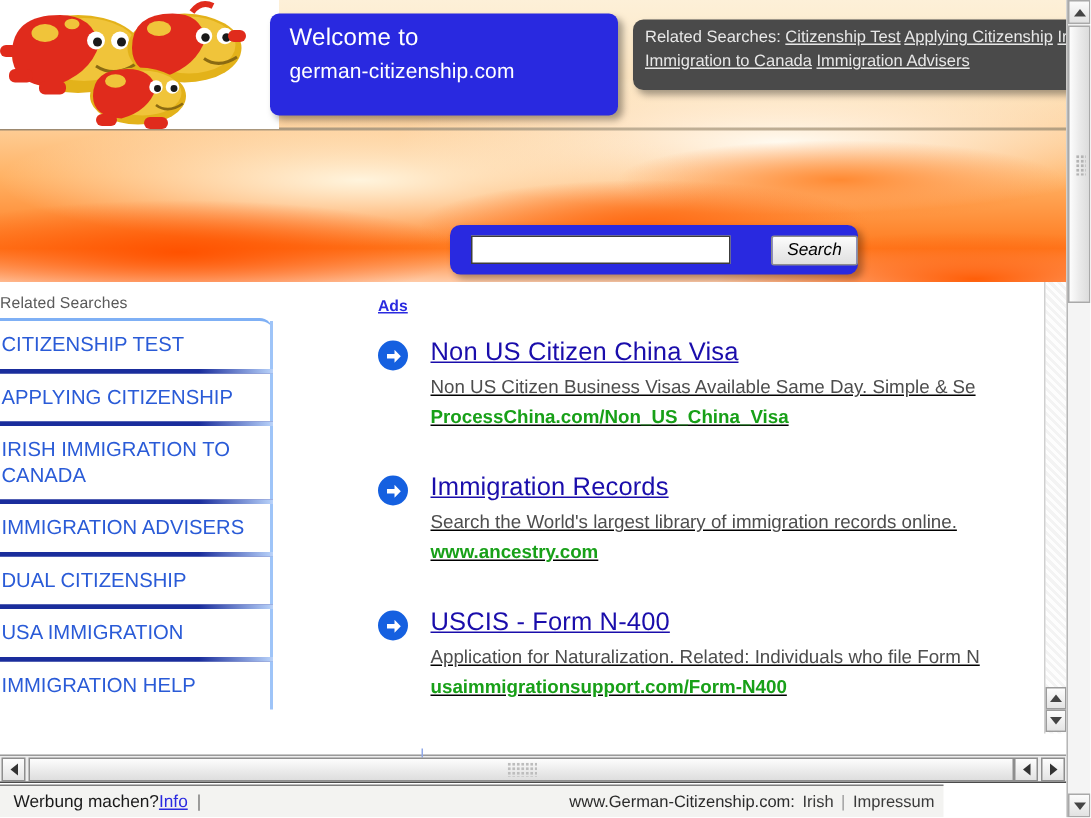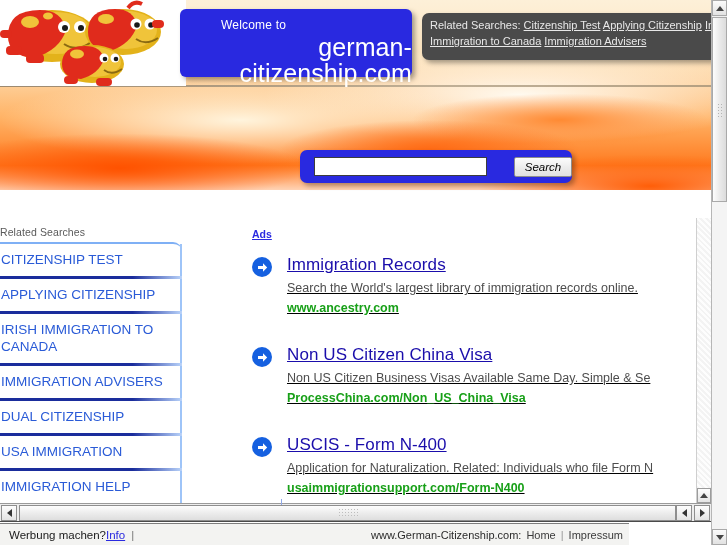--- a/index.html
+++ b/index.html
@@ -99,22 +99,22 @@
   
   .welcome-panel {
     position: absolute; top: 9px; left: 180px;
     width: 232px; height: 68px;
     background: #2929e0;
     border-radius: 6px;
     box-shadow: 3px 3px 5px rgba(0,0,0,.35);
     color: #ffffff;
     padding: 8px 0 0 13px;
   }
-  .welcome-small { font-size: 12px; line-height: 17px; letter-spacing:.2px;margin-left:28px; }
-  .welcome-big { font-size: 25px; line-height: 26px; letter-spacing: .1px; text-align: right; }
+  .welcome-small { font-size: 16px; line-height: 17px; letter-spacing:.2px; }
+  .welcome-big { font-size: 14px; line-height: 26px; letter-spacing: .1px; }
 
   
   .rs-bubble {
     position: absolute; top: 13px; left: 422px;
     width: 318px; height: 47px;
     background: #4a4a4a;
     border-radius: 7px;
     box-shadow: 3px 3px 5px rgba(0,0,0,.35);
     color: #e8e8e8;
     font-size: 11px;
@@ -152,21 +152,21 @@
     border-radius: 2px;
     font-family: "Liberation Sans", sans-serif;
     font-size: 11.5px;
     color: #000;
     cursor: pointer;
     font-style: italic;
   }
 
   
   .content {
-    position: absolute; top: 218px; left: 0;
+    position: absolute; top: 188px; left: 0;
     width: 711px; height: 301px;
     background: #ffffff;
     padding-left: 45px;
   }
 
   
   .sidebar {
     position: absolute; top: 8px; left: -8px;
     width: 190px;
   }
@@ -416,34 +416,34 @@
 
       <div class="ads">
         <div class="ads-label">Ads</div>
 
         <div class="ad">
           <span class="ad-bullet">
             <svg width="13" height="13" viewBox="0 0 13 13">
                 <path d="M2 5h5V2.2L11.2 6.5 7 10.8V8H2z" fill="#ffffff"></path>
               </svg>
           </span>
-          <a class="ad-title">Immigration Records</a>
-          <div class="ad-desc">Search the World's largest library of immigration records online.</div>
-          <div class="ad-url">www.ancestry.com</div>
+          <a class="ad-title">Non US Citizen China Visa</a>
+          <div class="ad-desc">Non US Citizen Business Visas Available Same Day. Simple &amp; Se</div>
+          <div class="ad-url">ProcessChina.com/Non_US_China_Visa</div>
         </div>
 
         <div class="ad">
           <span class="ad-bullet">
             <svg width="13" height="13" viewBox="0 0 13 13">
                 <path d="M2 5h5V2.2L11.2 6.5 7 10.8V8H2z" fill="#ffffff"></path>
               </svg>
           </span>
-          <a class="ad-title">Non US Citizen China Visa</a>
-          <div class="ad-desc">Non US Citizen Business Visas Available Same Day. Simple &amp; Se</div>
-          <div class="ad-url">ProcessChina.com/Non_US_China_Visa</div>
+          <a class="ad-title">Immigration Records</a>
+          <div class="ad-desc">Search the World's largest library of immigration records online.</div>
+          <div class="ad-url">www.ancestry.com</div>
         </div>
 
         <div class="ad">
           <span class="ad-bullet">
             <svg width="13" height="13" viewBox="0 0 13 13">
                 <path d="M2 5h5V2.2L11.2 6.5 7 10.8V8H2z" fill="#ffffff"></path>
               </svg>
           </span>
           <a class="ad-title">USCIS - Form N-400</a>
           <div class="ad-desc">Application for Naturalization. Related: Individuals who file Form N</div>
@@ -478,21 +478,21 @@
     </div>
 
     <div class="statusbar">
       <div class="status-left">
         <span>Werbung machen?</span>
         <a>Info</a>
         <span class="status-sep">|</span>
       </div>
       <div class="status-right">
         <span class="site">www.German-Citizenship.com:</span>
-        <a>Home</a>
+        <a>Irish</a>
         <span class="status-pipe">|</span>
         <a>Impressum</a>
       </div>
     </div>
 
   </div>
 
   <div class="outer-vscroll">
     <div class="osb-btn up">
         <span class="tri up"></span>

